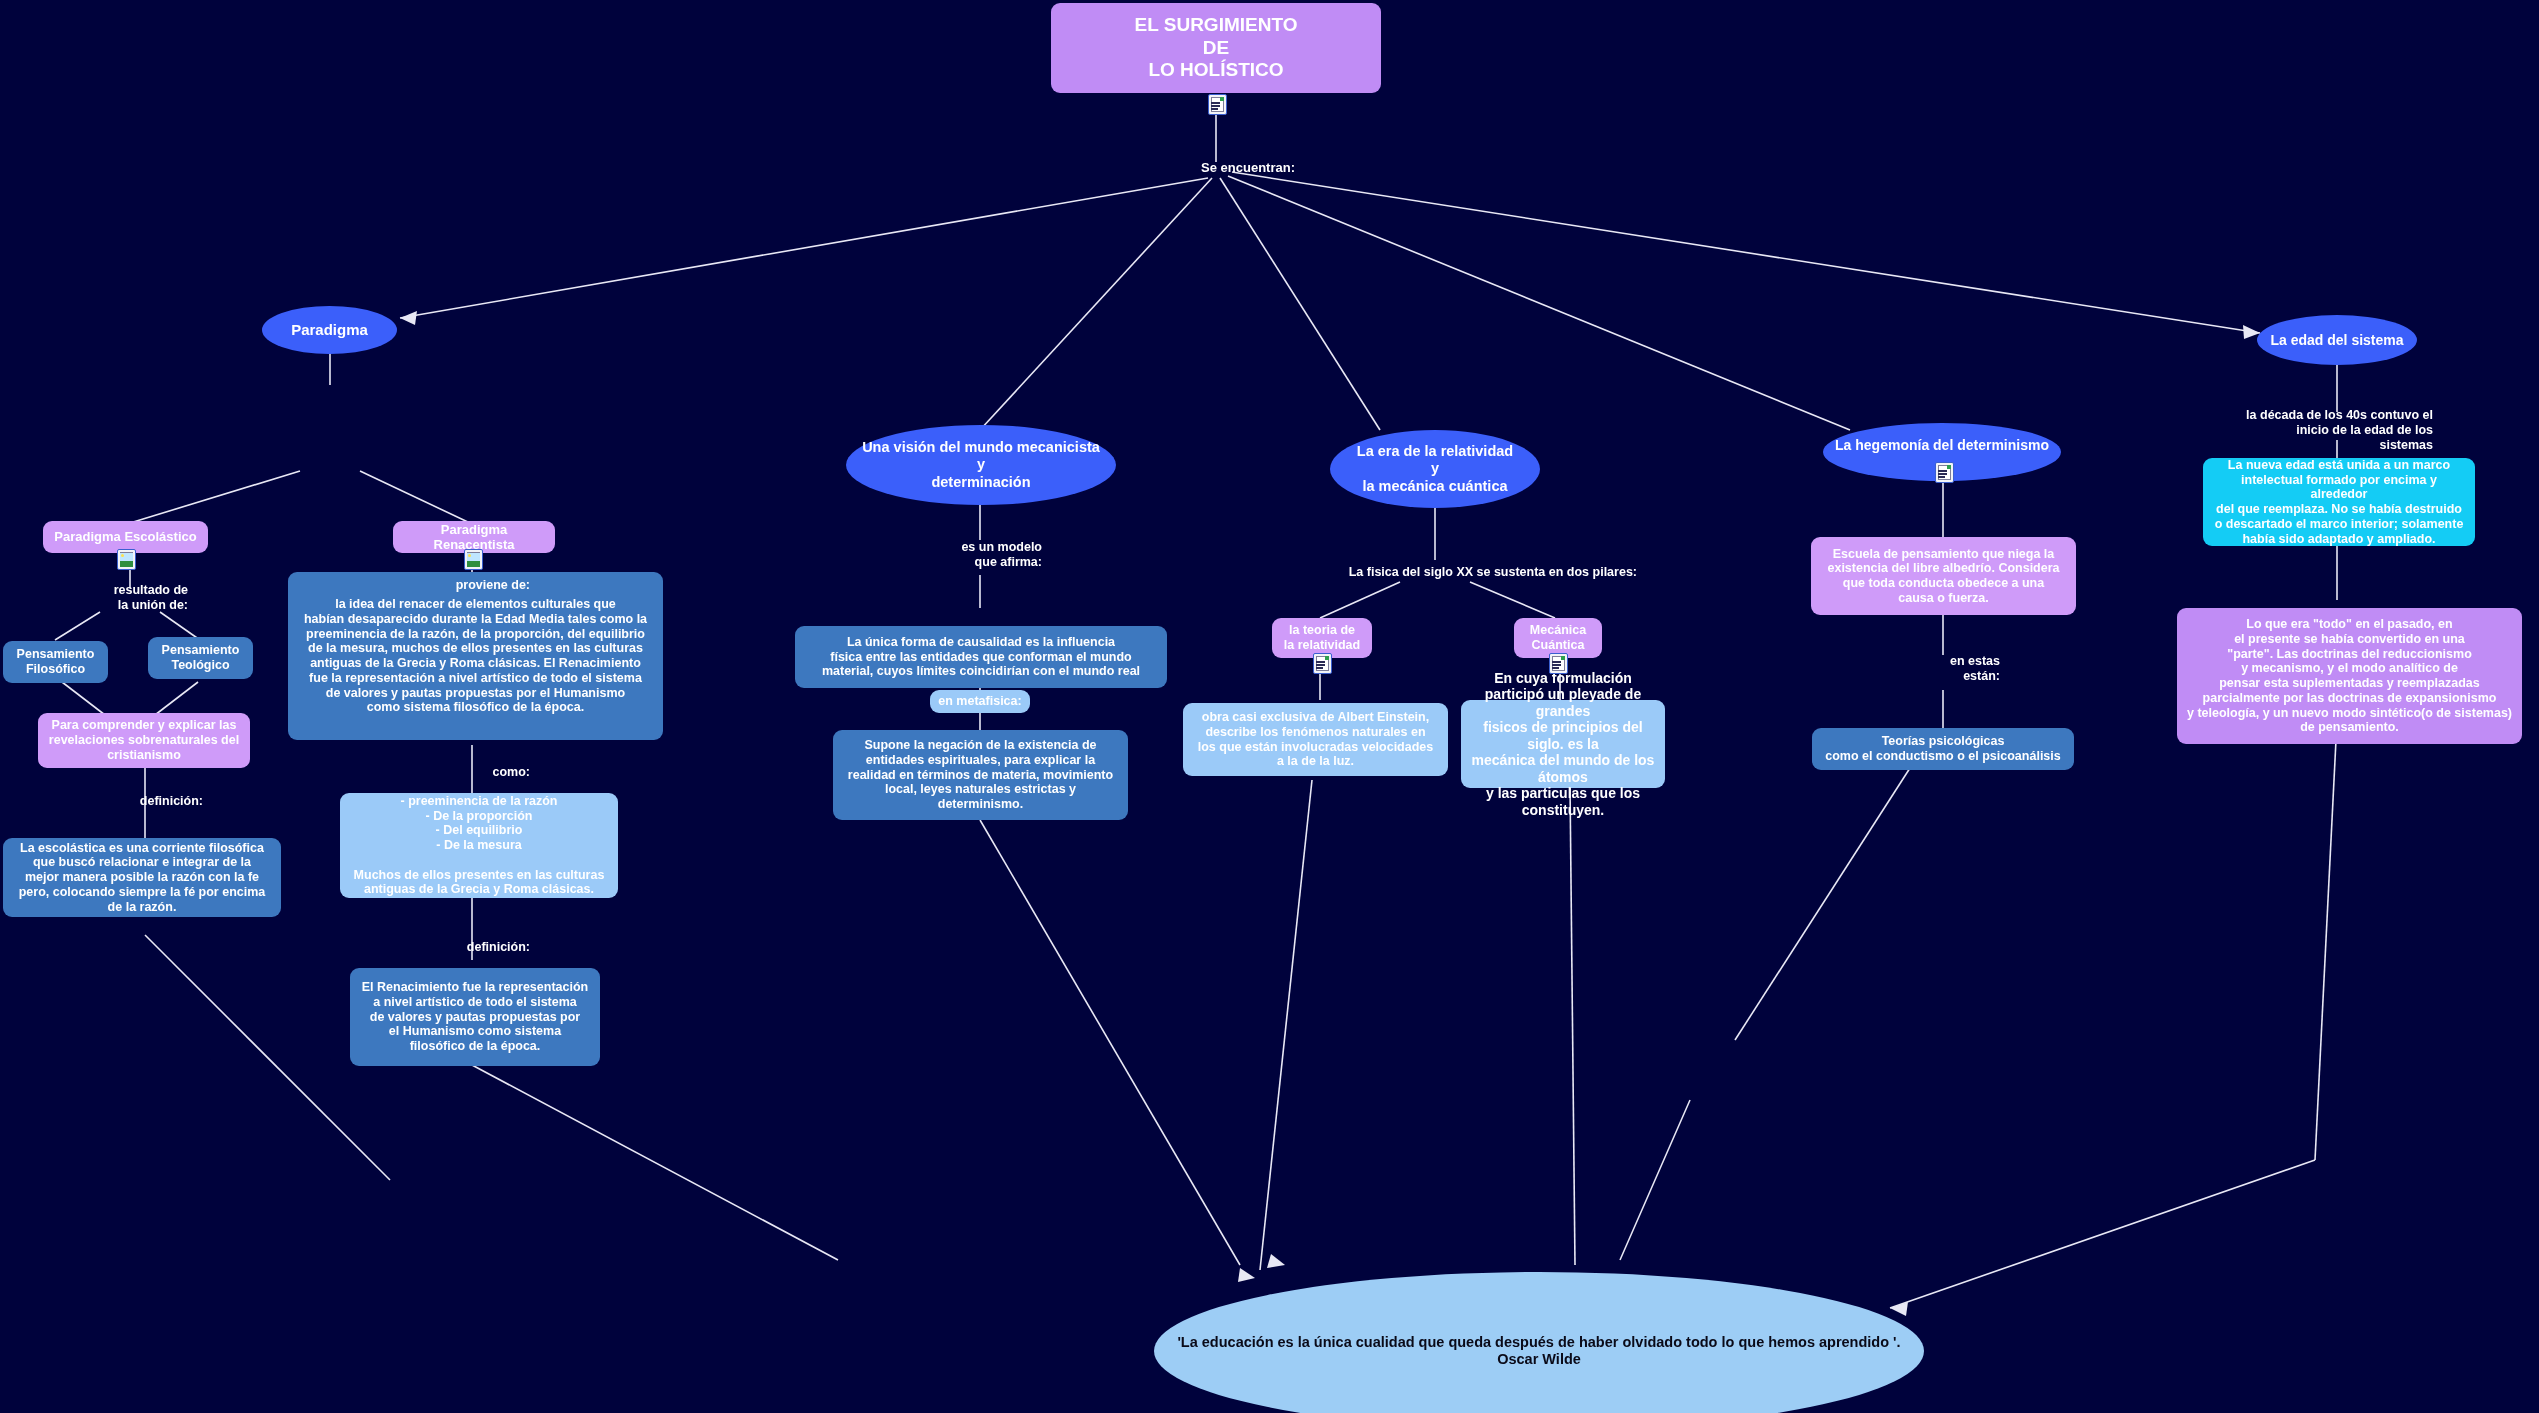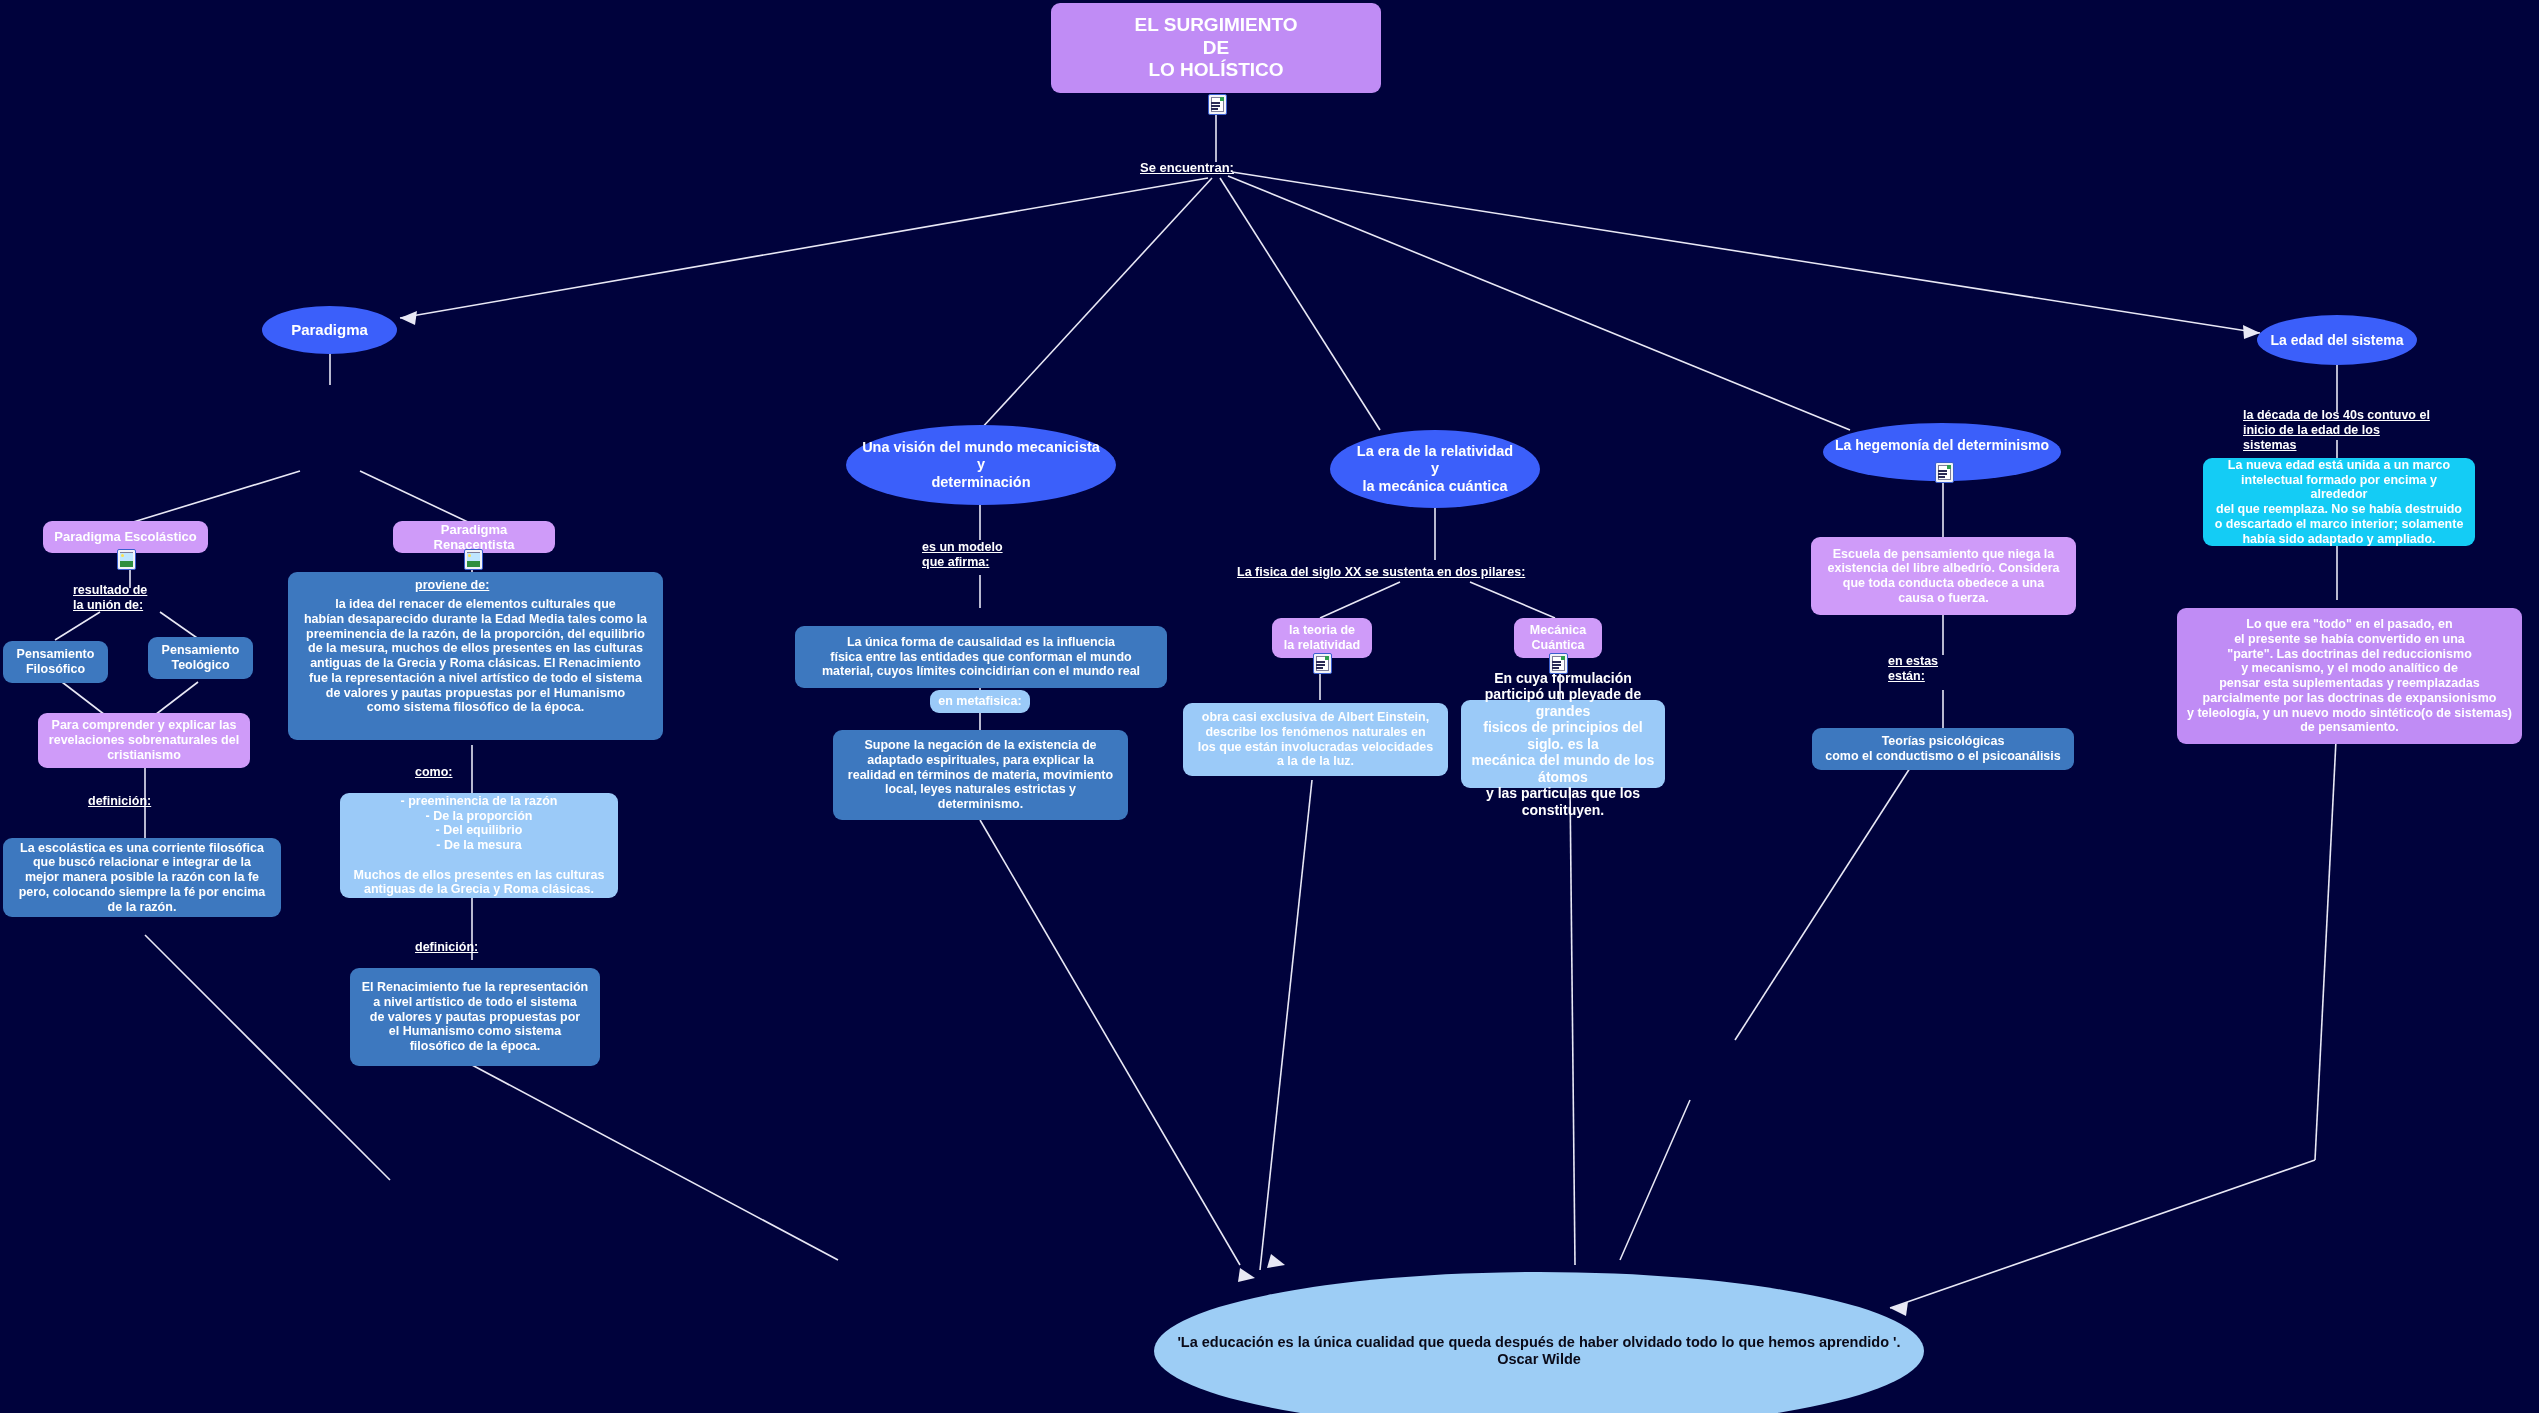--- a/index.html
+++ b/index.html
@@ -48,26 +48,25 @@
   .c-royal   { background: #3b5ffa; }
   .c-steel   { background: #3d78bf; }
   .c-sky     { background: #9bcaf8; }
   .c-cyan    { background: #14ccf5; }
   .c-skyq    { background: #9dcdf5; color:#0a0a18; }
 
   .label {
     position: absolute;
     color: #ffffff;
     font-weight: bold;
-    text-align: left;
+    text-align: right;
     white-space: pre-line;
     line-height: 1.2;
     z-index: 4;
     pointer-events: none;
-    text-decoration: underline;
   }
   .badge {
     position: absolute;
     width: 17px;
     height: 19px;
     border: 1px solid #3a5fd0;
     background: #f2f3f8;
     border-radius: 2px;
     z-index: 6;
     display: block;
@@ -262,21 +261,21 @@
   <div class="label" style="left:922px; top:540px; width:120px; font-size:12.5px;">es un modelo
 que afirma:</div>
 
   <div class="node rect c-steel" style="left:795px; top:606px; width:372px; height:62px; font-size:12.5px;margin-top:20px;">La única forma de causalidad es la influencia
 física entre las entidades que conforman el mundo
 material, cuyos límites coincidirían con el mundo real</div>
 
   <div class="node rect c-sky" style="left:930px; top:690px; width:100px; height:23px; font-size:12.5px;">en metafisica:</div>
 
   <div class="node rect c-steel" style="left:833px; top:730px; width:295px; height:90px; font-size:12.5px;">Supone la negación de la existencia de
-adaptado espirituales, para explicar la
+entidades espirituales, para explicar la
 realidad en términos de materia, movimiento
 local, leyes naturales estrictas y
 determinismo.</div>
 
   <div class="node ellipse c-royal" style="left:1330px; top:430px; width:210px; height:78px; font-size:14.5px;">La era de la relatividad
 y
 la mecánica cuántica</div>
 
   <div class="label" style="left:1237px; top:565px; width:400px; font-size:12.5px;">La fisica del siglo XX se sustenta en dos pilares:</div>
 

